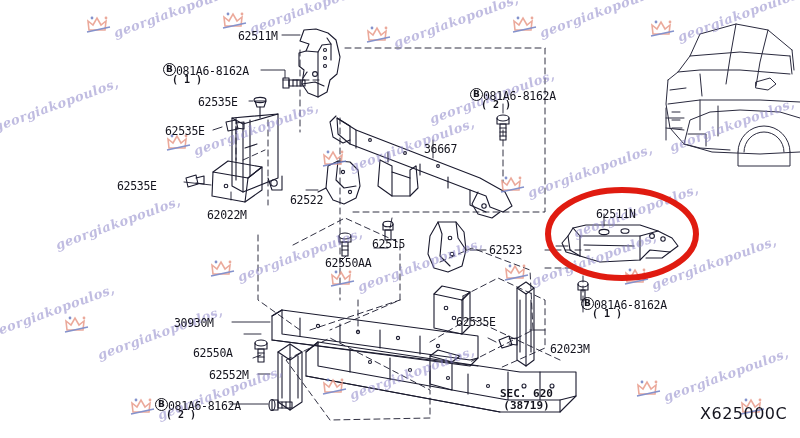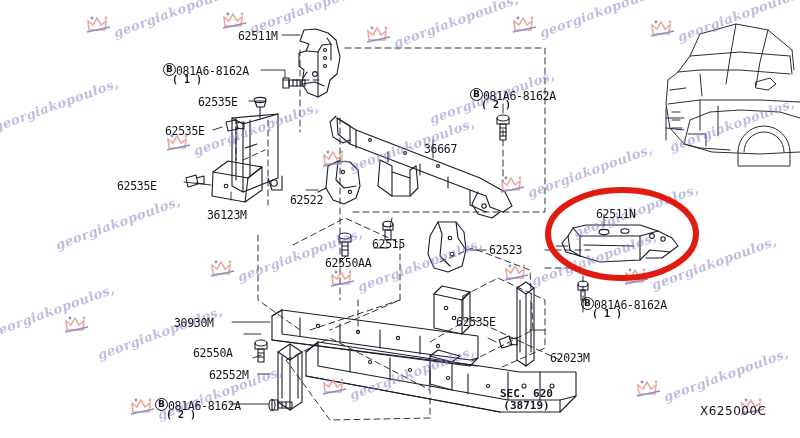--- a/index.html
+++ b/index.html
@@ -87,21 +87,21 @@
     font-size: 9px;
     font-weight: 700;
     color: #14141e;
     text-align: center;
     line-height: 10.5px;
   }
   .code {
     position: absolute;
     z-index: 5;
     font-family: "DejaVu Sans", "Liberation Sans", sans-serif;
-    font-size: 12px;
+    font-size: 16px;
     font-weight: 400;
     color: #14141e;
     letter-spacing: .5px;
   }
   .sec {
     position: absolute;
     z-index: 5;
     font-family: "DejaVu Sans Mono", "Liberation Mono", monospace;
     font-size: 11px;
     font-weight: 700;
@@ -537,21 +537,21 @@
   <div class="lbl" style="left:238px; top:29px;">62511M</div>
 
   <div class="bcirc" style="left:163px; top:63px;">B</div>
   <div class="lbl" style="left:176px; top:64px;">081A6-8162A</div>
   <div class="qty" style="left:172px; top:74px;">( 1 )</div>
 
   <div class="lbl" style="left:198px; top:95px;">62535E</div>
   <div class="lbl" style="left:165px; top:124px;">62535E</div>
   <div class="lbl" style="left:117px; top:179px;">62535E</div>
 
-  <div class="lbl" style="left:207px; top:208px;">36123M</div>
+  <div class="lbl" style="left:207px; top:208px;">62022M</div>
   <div class="lbl" style="left:290px; top:193px;">62522</div>
   <div class="lbl" style="left:424px; top:142px;">36667</div>
 
   <div class="bcirc" style="left:470px; top:88px;">B</div>
   <div class="lbl" style="left:483px; top:89px;">081A6-8162A</div>
   <div class="qty" style="left:481px; top:99px;">( 2 )</div>
 
   <div class="lbl" style="left:372px; top:237px;">62515</div>
   <div class="lbl" style="left:489px; top:243px;">62523</div>
   <div class="lbl" style="left:325px; top:256px;">62550AA</div>
@@ -564,21 +564,21 @@
 
   <div class="lbl" style="left:174px; top:316px;">30930M</div>
   <div class="lbl" style="left:193px; top:346px;">62550A</div>
   <div class="lbl" style="left:209px; top:368px;">62552M</div>
 
   <div class="bcirc" style="left:155px; top:398px;">B</div>
   <div class="lbl" style="left:168px; top:399px;">081A6-8162A</div>
   <div class="qty" style="left:166px; top:409px;">( 2 )</div>
 
   <div class="lbl" style="left:456px; top:315px;">62535E</div>
-  <div class="lbl" style="left:550px; top:351px;">62023M</div>
+  <div class="lbl" style="left:550px; top:342px;">62023M</div>
 
   <div class="sec" style="left:500px; top:388px;">
     <div>SEC. 620</div>
     <div>(38719)</div>
   </div>
 
   <div class="code" style="left:700px; top:404px;">X625000C</div>
 
 </div>
 

